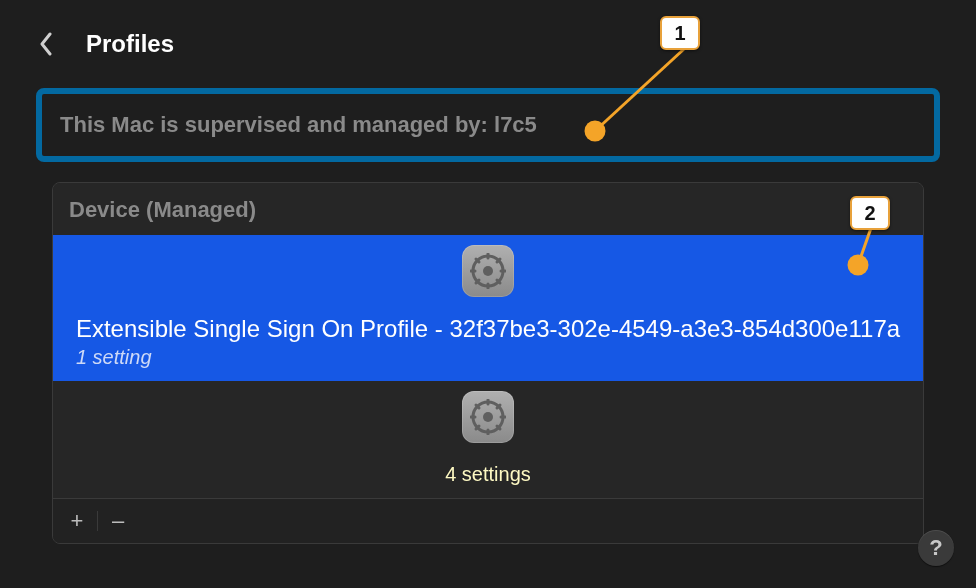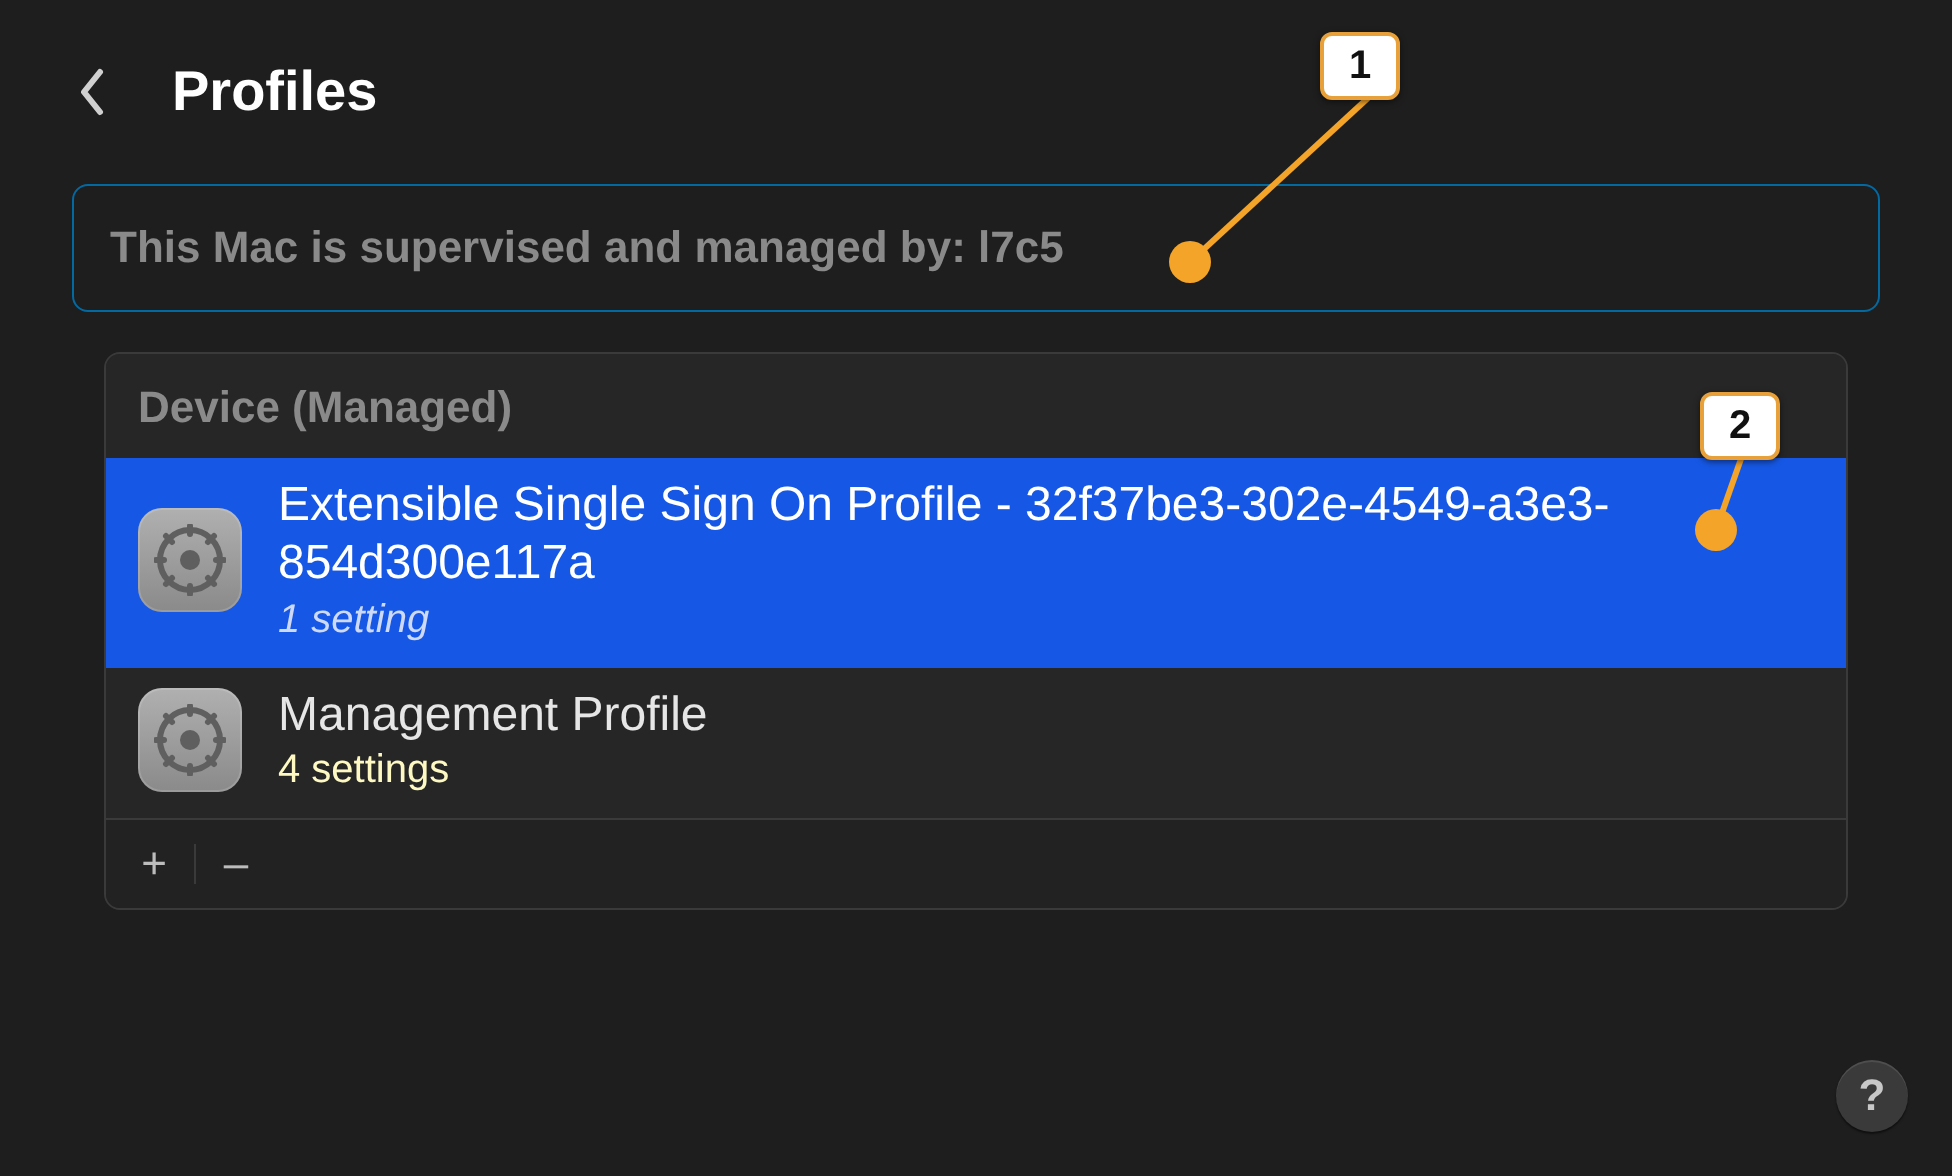--- a/index.html
+++ b/index.html
@@ -22,27 +22,27 @@
     width: 20px;
     height: 28px;
     display: flex;
     align-items: center;
     justify-content: center;
     cursor: pointer;
     margin-right: 30px;
   }
   .back-chevron svg { display:block; }
   .page-title {
-    font-size: 28px;
+    font-size: 24px;
     font-weight: 700;
     color: #ffffff;
   }
   .banner {
     margin: 10px 36px 20px 36px;
-    border: 1px solid #0369a1;
+    border: 6px solid #0369a1;
     border-radius: 8px;
     padding: 18px 18px;
     font-size: 22px;
     color: #8a8a8a;
     font-weight: 600;
   }
   .panel {
     margin: 0 52px;
     border: 1px solid #3a3a3a;
     border-radius: 8px;
@@ -55,20 +55,21 @@
     color: #8a8a8a;
     font-weight: 600;
     background: #262626;
   }
   .profile-row {
     display: flex;
     align-items: center;
     padding: 10px 16px 12px 16px;
     gap: 18px;
     cursor: default;
+    flex-direction: column;
   }
   .profile-row.selected {
     background: #1658e5;
     color: #ffffff;
   }
   .profile-row:not(.selected) {
     background: #262626;
   }
   .profile-icon {
     width: 52px;
@@ -222,21 +223,20 @@
           <line x1="31" y1="18" x2="35" y2="18"></line>
           <line x1="6" y1="6" x2="9" y2="9"></line>
           <line x1="27" y1="27" x2="30" y2="30"></line>
           <line x1="6" y1="30" x2="9" y2="27"></line>
           <line x1="27" y1="9" x2="30" y2="6"></line>
         </g>
         <circle cx="18" cy="18" r="5" fill="#5f5f5f"></circle>
       </svg>
     </div>
     <div class="profile-text">
-      <div class="profile-title">Management Profile</div>
       <div class="profile-sub">4 settings</div>
     </div>
   </div>
 
   <div class="panel-footer">
     <div class="footer-btn">
       <span>+</span>
     </div>
     <div class="footer-sep"></div>
     <div class="footer-btn">

